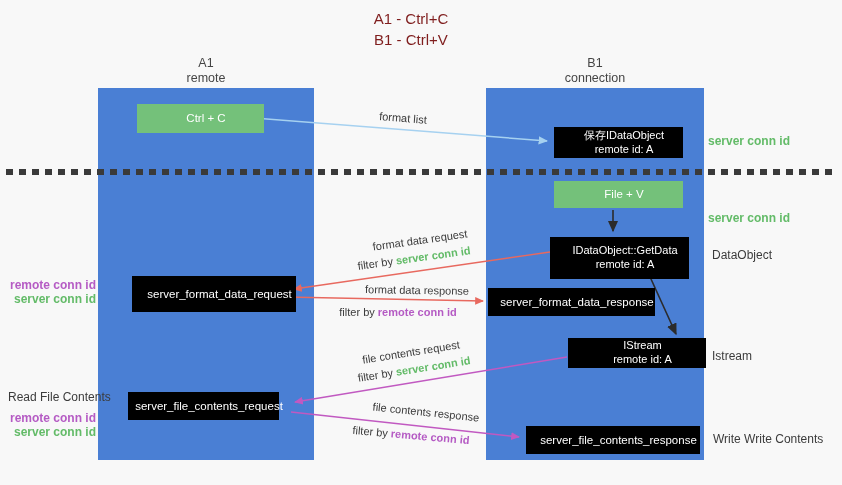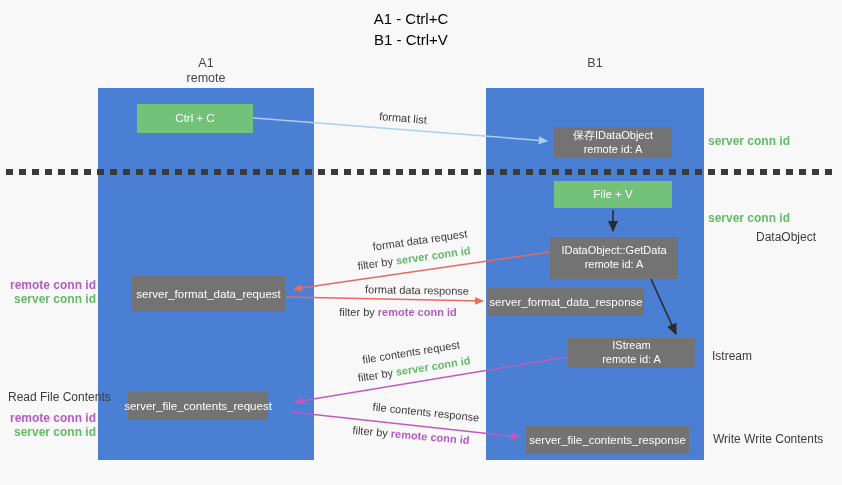--- a/index.html
+++ b/index.html
@@ -5,39 +5,39 @@
   html,body{margin:0;padding:0;}
   body{
     width:842px;height:485px;position:relative;overflow:hidden;
     background:#f8f8f8;
     font-family:"Liberation Sans","DejaVu Sans",sans-serif;
     color:#3b3b3b;
   }
   .abs{position:absolute;}
   
   .diagram-title{left:311px;top:8px;width:200px;text-align:center;
-    font-size:15px;line-height:1.4;color:#000000;}
+    font-size:15px;line-height:1.4;color:#7f1d1d;}
   
   .lane-header{top:56px;text-align:center;font-size:12.5px;line-height:1.2;color:#454545;}
   .lane-header.a{left:98px;width:216px;}
   .lane-header.b{left:486px;width:218px;}
   
   .lane{top:88px;height:372px;background:#4a7fd4;z-index:1;}
   .lane.a{left:98px;width:216px;}
   .lane.b{left:486px;width:218px;}
   
   .divider{left:6px;width:830px;top:169px;height:6px;z-index:2;
     background:repeating-linear-gradient(90deg,#3a3a3a 0 7px,transparent 7px 13px);}
   
   svg.arrows{left:0;top:0;z-index:3;pointer-events:none;}
   
   .node{z-index:4;display:flex;flex-direction:column;align-items:center;justify-content:center;
-    color:#fff;font-size:11.5px;line-height:1.25;text-align:left;white-space:nowrap;}
+    color:#fff;font-size:11.5px;line-height:1.25;text-align:left;white-space:nowrap;padding-left:11px;}
   .node.green{background:#74c17a;}
-  .node.orange{background:#737373;}
+  .node.orange{background:#000000;}
   
   .lbl{z-index:4;font-size:12px;white-space:nowrap;}
   .t-green{color:#63bb68;font-weight:bold;}
   .t-purple{color:#b55bc4;font-weight:bold;}
   .t-dark{color:#3b3b3b;}
   .pair{text-align:right;line-height:1.2;}
   .arrow-label{position:absolute;z-index:4;font-size:11px;color:#3b3b3b;white-space:nowrap;
     transform-origin:center;}
 </style>
 </head>
@@ -47,20 +47,21 @@
   <div>A1 - Ctrl+C</div>
   <div>B1 - Ctrl+V</div>
 </div>
 
 <div class="abs lane-header a">
   <div>A1</div>
   <div>remote</div>
 </div>
 <div class="abs lane-header b">
   <div>B1</div>
+  <div>connection</div>
 </div>
 
 <div class="abs lane a"></div>
 <div class="abs lane b"></div>
 
 <div class="abs divider"></div>
 
 <svg class="abs arrows" width="842" height="485" viewBox="0 0 842 485">
   <defs>
     <marker id="m-blue" viewBox="0 0 10 10" refX="8" refY="5" markerWidth="7" markerHeight="7" orient="auto">
@@ -111,21 +112,21 @@
 </div>
 <div class="abs node orange" style="left:128px;top:392px;width:140px;height:28px;">
   <div>server_file_contents_request</div>
 </div>
 <div class="abs node orange" style="left:526px;top:426px;width:163px;height:28px;">
   <div>server_file_contents_response</div>
 </div>
 
 <div class="abs lbl t-green" style="left:708px;top:134px;">server conn id</div>
 <div class="abs lbl t-green" style="left:708px;top:211px;">server conn id</div>
-<div class="abs lbl t-dark" style="left:712px;top:230px;margin-left:44px;">DataObject</div>
+<div class="abs lbl t-dark" style="left:712px;top:248px;">DataObject</div>
 <div class="abs lbl t-dark" style="left:712px;top:349px;">Istream</div>
 <div class="abs lbl t-dark" style="left:713px;top:432px;">Write Write Contents</div>
 
 <div class="abs lbl pair" style="left:4px;top:278px;width:92px;">
   <div class="t-purple">remote conn id</div>
   <div class="t-green">server conn id</div>
 </div>
 <div class="abs lbl t-dark" style="left:8px;top:390px;">Read File Contents</div>
 <div class="abs lbl pair" style="left:4px;top:411px;width:92px;">
   <div class="t-purple">remote conn id</div>

